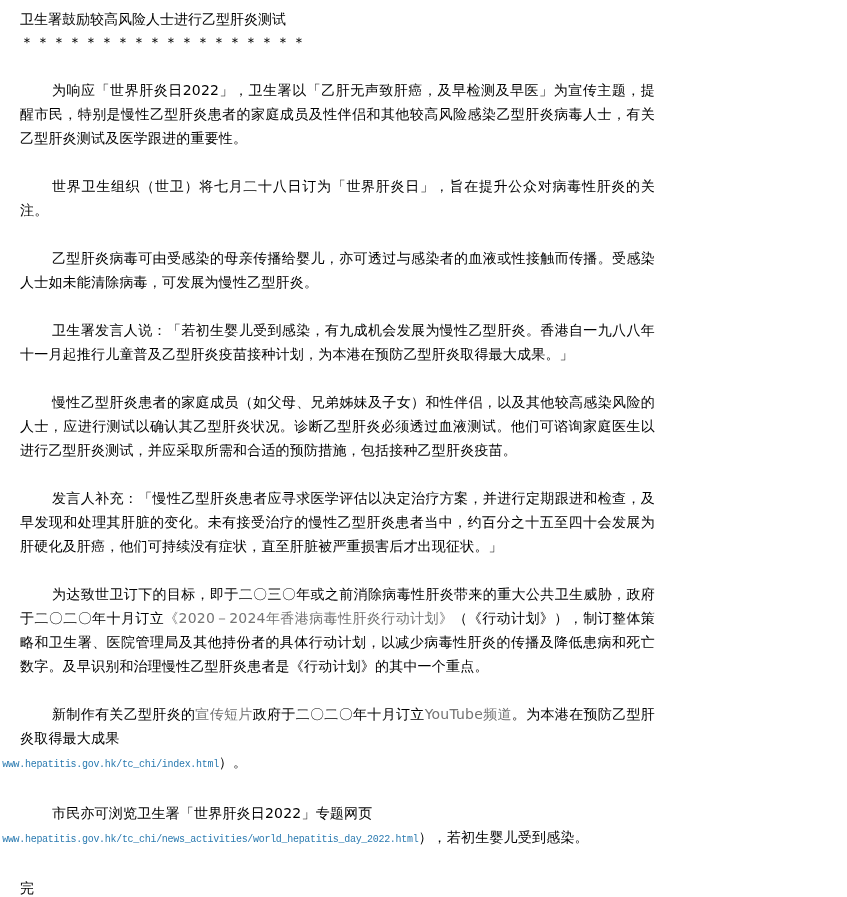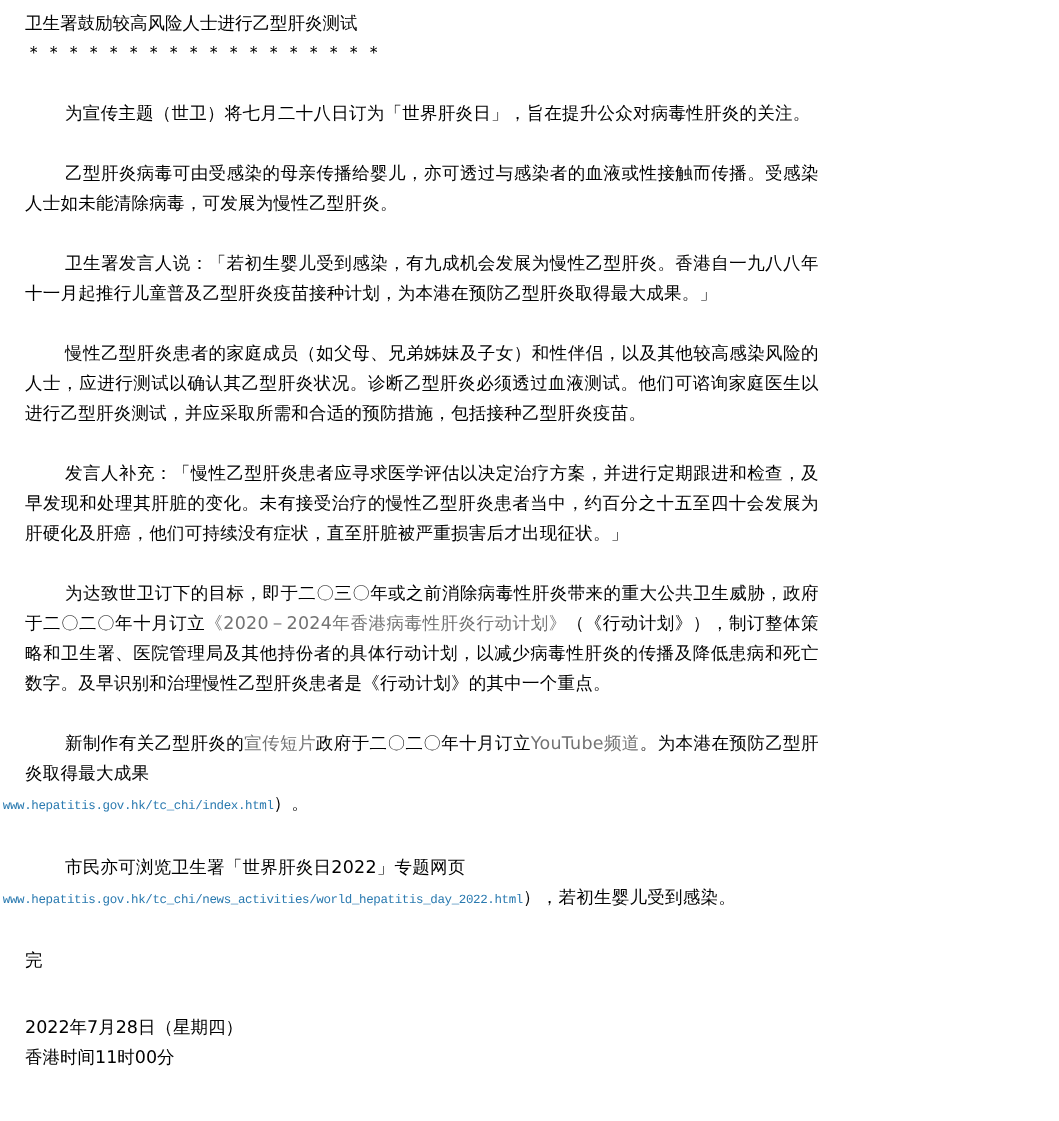--- a/index.html
+++ b/index.html
@@ -59,21 +59,22 @@
     }
     .date-block { margin-top: 29px; }
   </style>
 </head>
 <body>
 
 <div class="page">
   <p class="title-line">卫生署鼓励较高风险人士进行乙型肝炎测试</p>
   <p class="stars">＊＊＊＊＊＊＊＊＊＊＊＊＊＊＊＊＊＊</p>
 
-  <p class="para">为宣传主题（世卫）将七月二十八日订为「世界肝炎日」，旨在提升公众对病毒性肝炎的关注。</p>
+  <p class="para first">为响应「世界肝炎日2022」，卫生署以「乙肝无声致肝癌，及早检测及早医」为宣传主题，提醒市民，特别是慢性乙型肝炎患者的家庭成员及性伴侣和其他较高风险感染乙型肝炎病毒人士，有关乙型肝炎测试及医学跟进的重要性。</p>
+  <p class="para">世界卫生组织（世卫）将七月二十八日订为「世界肝炎日」，旨在提升公众对病毒性肝炎的关注。</p>
   <p class="para">乙型肝炎病毒可由受感染的母亲传播给婴儿，亦可透过与感染者的血液或性接触而传播。受感染人士如未能清除病毒，可发展为慢性乙型肝炎。</p>
   <p class="para">卫生署发言人说：「若初生婴儿受到感染，有九成机会发展为慢性乙型肝炎。香港自一九八八年十一月起推行儿童普及乙型肝炎疫苗接种计划，为本港在预防乙型肝炎取得最大成果。」</p>
   <p class="para">慢性乙型肝炎患者的家庭成员（如父母、兄弟姊妹及子女）和性伴侣，以及其他较高感染风险的人士，应进行测试以确认其乙型肝炎状况。诊断乙型肝炎必须透过血液测试。他们可谘询家庭医生以进行乙型肝炎测试，并应采取所需和合适的预防措施，包括接种乙型肝炎疫苗。</p>
   <p class="para">发言人补充：「慢性乙型肝炎患者应寻求医学评估以决定治疗方案，并进行定期跟进和检查，及早发现和处理其肝脏的变化。未有接受治疗的慢性乙型肝炎患者当中，约百分之十五至四十会发展为肝硬化及肝癌，他们可持续没有症状，直至肝脏被严重损害后才出现征状。」</p>
 
   <p class="para"><span>为达致世卫订下的目标，即于二〇三〇年或之前消除病毒性肝炎带来的重大公共卫生威胁，政府于二〇二〇年十月订立</span><a class="link">《2020－2024年香港病毒性肝炎行动计划》</a><span>（《行动计划》），制订整体策略和卫生署、医院管理局及其他持份者的具体行动计划，以减少病毒性肝炎的传播及降低患病和死亡数字。及早识别和治理慢性乙型肝炎患者是《行动计划》的其中一个重点。</span></p>
 
   <p class="para"><span>新制作有关乙型肝炎的</span><a class="link">宣传短片</a><span>政府于二〇二〇年十月订立</span><a class="link">YouTube频道</a><span>。为本港在预防乙型肝炎取得最大成果</span><br><span style="display:inline-block;text-indent:0;margin-left:-32px;">（</span><a class="mono">www.hepatitis.gov.hk/tc_chi/index.html</a><span>）。</span></p>
 
   <p class="para"><span>市民亦可浏览卫生署「世界肝炎日2022」专题网页</span><br><span style="display:inline-block;text-indent:0;margin-left:-32px;">（</span><a class="mono">www.hepatitis.gov.hk/tc_chi/news_activities/world_hepatitis_day_2022.html</a><span>），若初生婴儿受到感染。</span></p>

